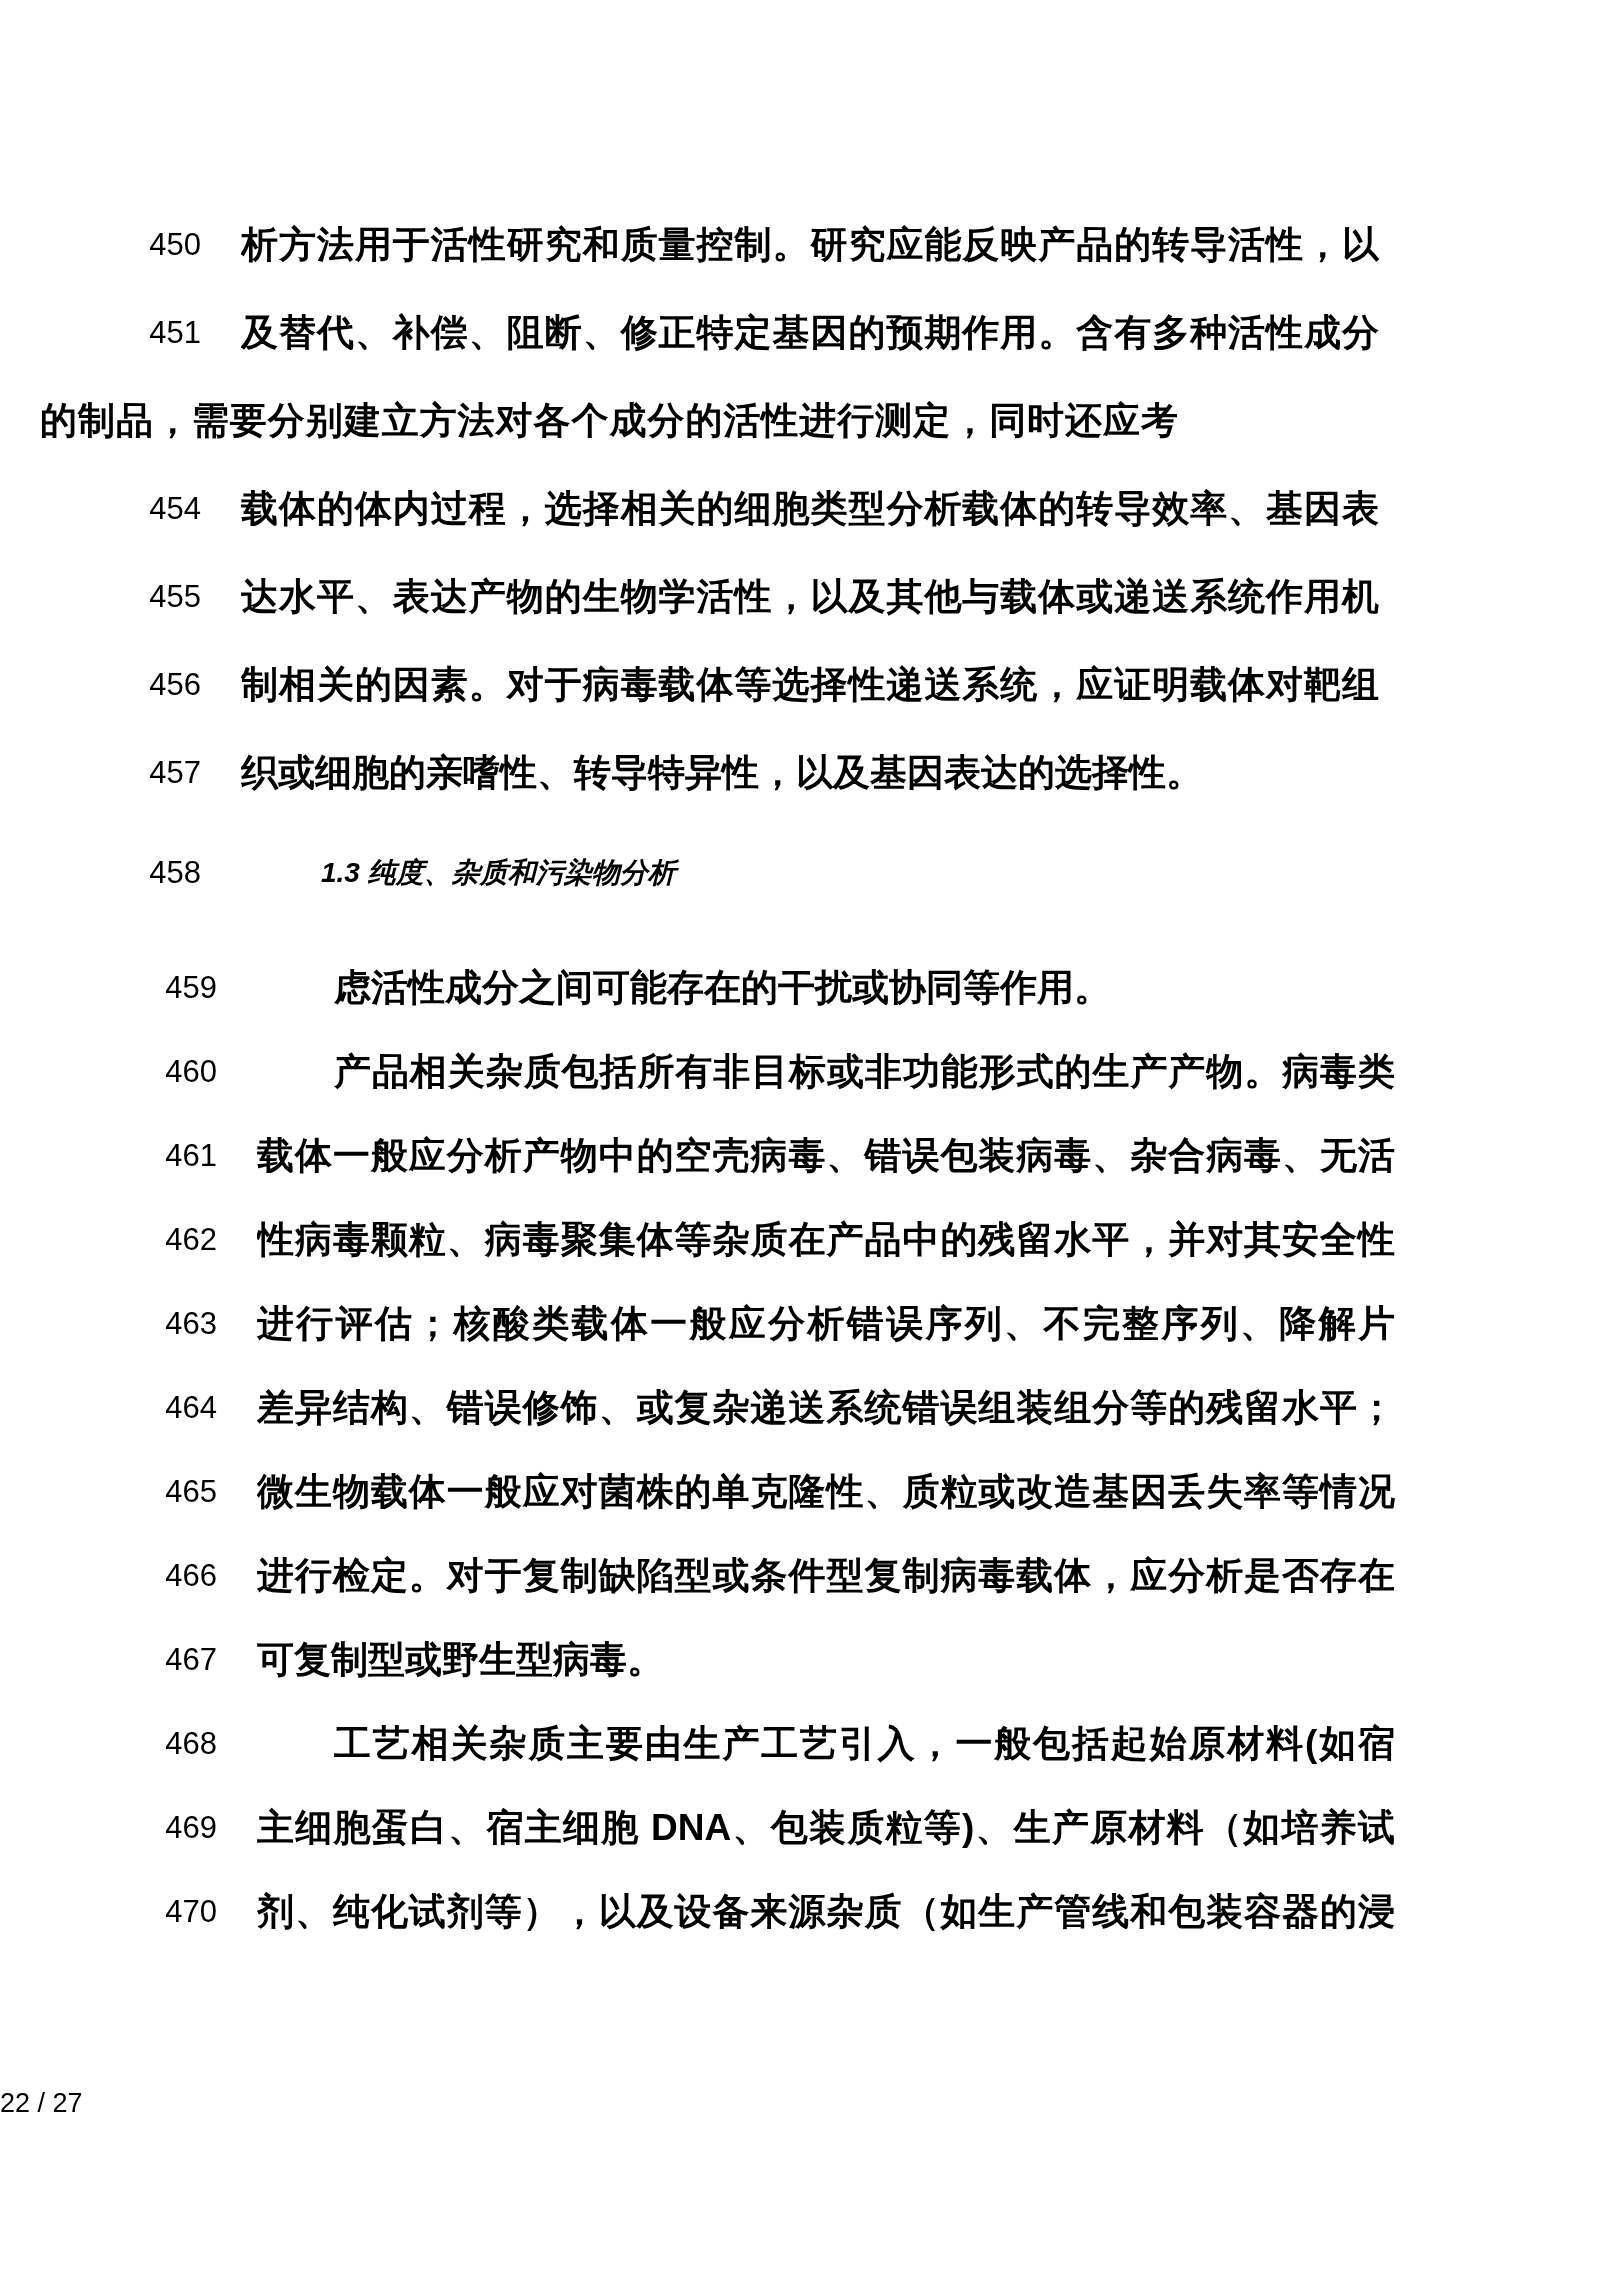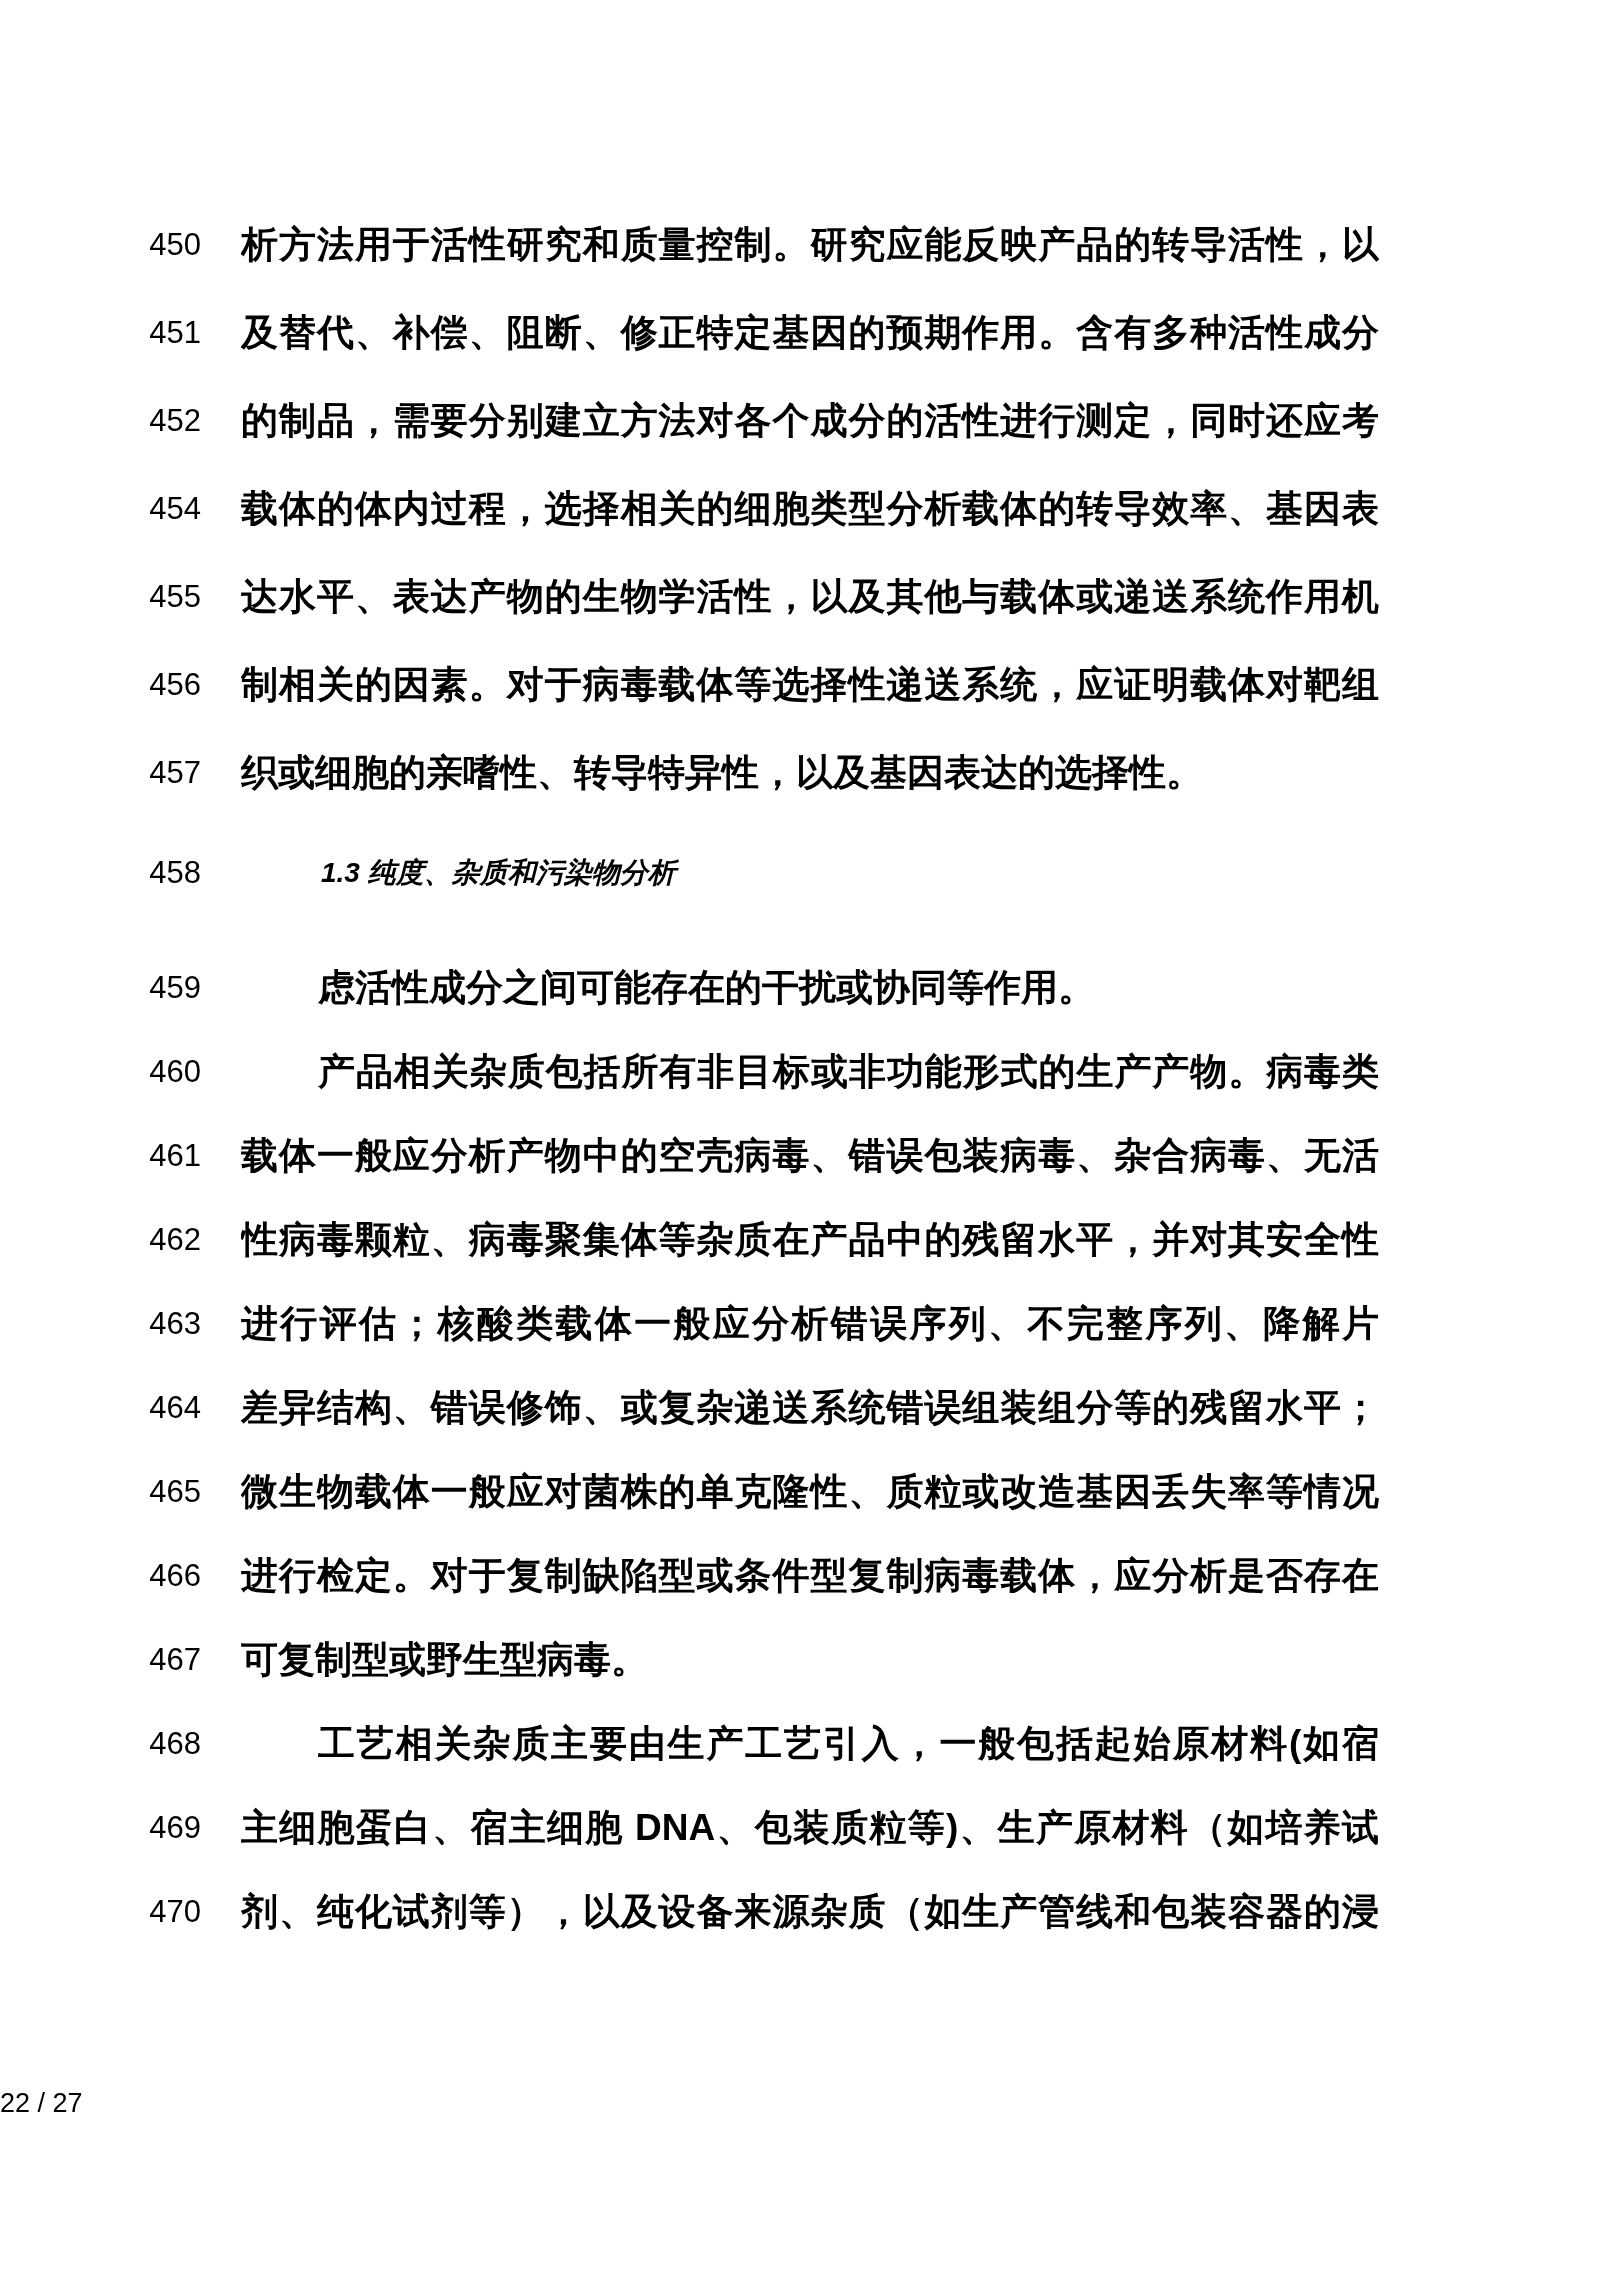--- a/index.html
+++ b/index.html
@@ -8,21 +8,21 @@
     width:1623px; height:2295px;
     background:#ffffff;
     color:#000000;
     font-family:"Liberation Sans", sans-serif;
     overflow:hidden;
     border-radius:30px;
   }
   .content { position:absolute; top:201px; left:0; width:1623px; }
   .row { display:flex; }
   .row.s1 { height:88px; line-height:88px; }
-  .row.s2 { height:84px; line-height:84px; }
+  .row.s2 { height:84px; line-height:84px;padding-left:16px; }
   .row.hd { height:111px; line-height:111px; margin-bottom:18.3px; }
   .num {
     width:201px;
     text-align:right;
     font-size:31px;
     flex:0 0 auto;
   }
   .text {
     display:block;
     width:1138px;
@@ -60,21 +60,20 @@
 
     <div class="row s1">
       <div class="num">450</div>
       <div class="text justify">析方法用于活性研究和质量控制。研究应能反映产品的转导活性，以</div>
     </div>
     <div class="row s1">
       <div class="num">451</div>
       <div class="text justify">及替代、补偿、阻断、修正特定基因的预期作用。含有多种活性成分</div>
     </div>
     <div class="row s1">
-      <div class="num">452</div>
       <div class="text justify">的制品，需要分别建立方法对各个成分的活性进行测定，同时还应考</div>
     </div>
     <div class="row s1">
       <div class="num">454</div>
       <div class="text justify">载体的体内过程，选择相关的细胞类型分析载体的转导效率、基因表</div>
     </div>
     <div class="row s1">
       <div class="num">455</div>
       <div class="text justify">达水平、表达产物的生物学活性，以及其他与载体或递送系统作用机</div>
     </div>

